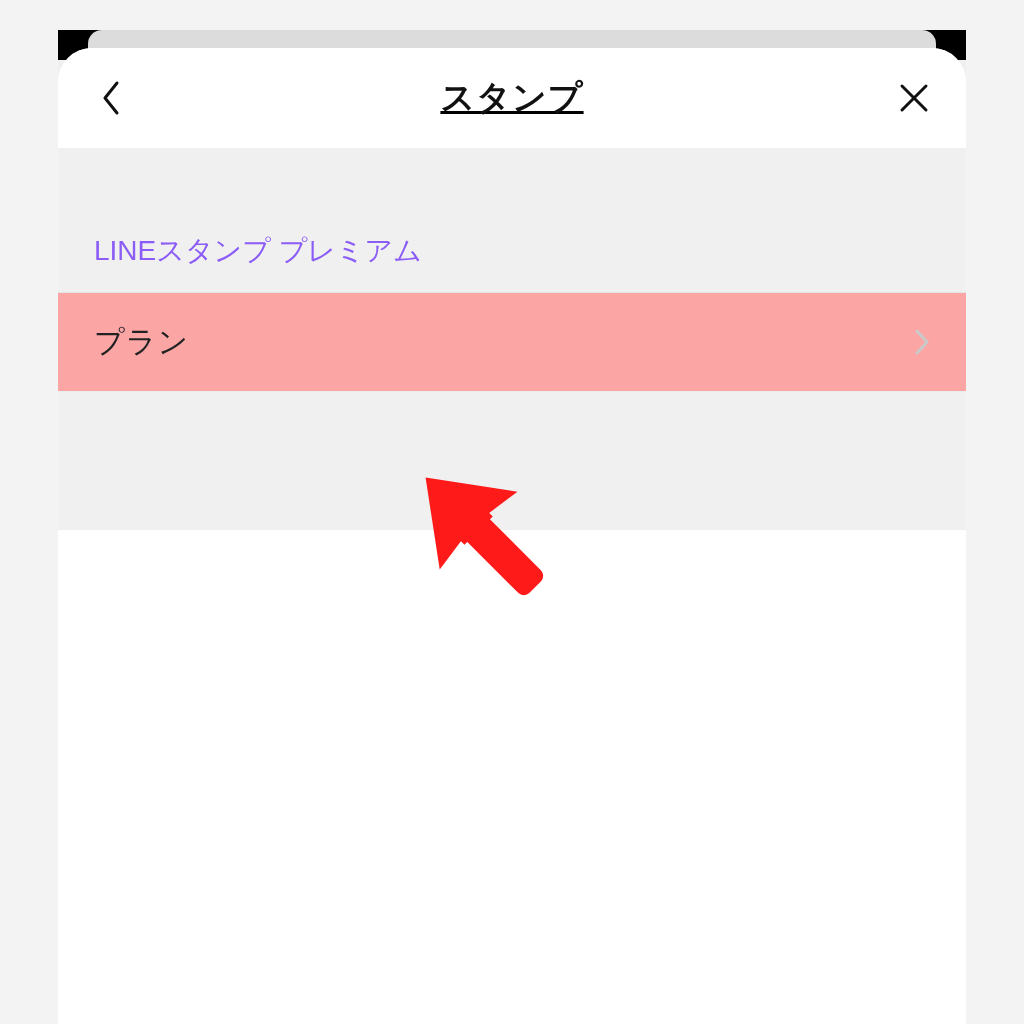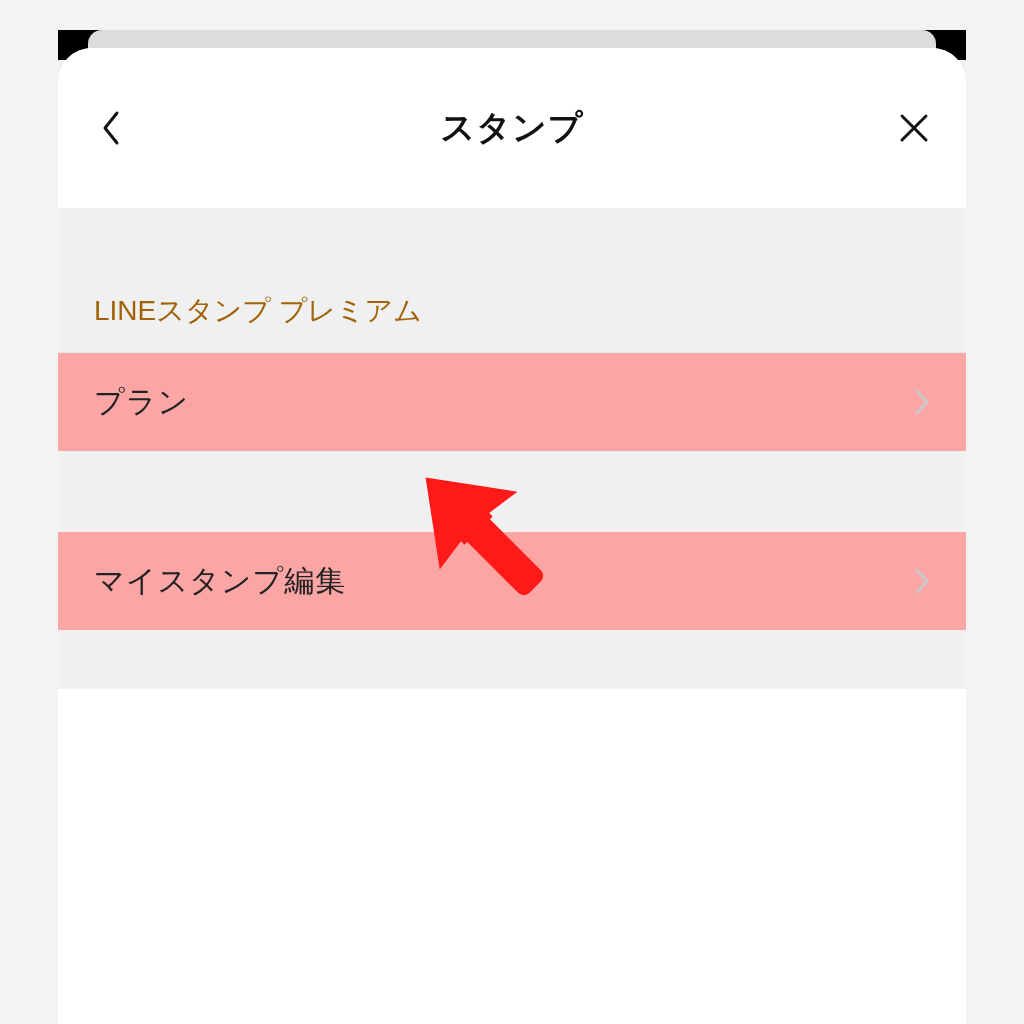--- a/index.html
+++ b/index.html
@@ -42,26 +42,27 @@
     top: 18px;
     left: 0;
     right: 0;
     bottom: 0;
     background: #fff;
     border-top-left-radius: 34px;
     border-top-right-radius: 34px;
     overflow: hidden;
   }
   .header {
-    height: 160px;
+    height: 100px;
     background: #fff;
     display: flex;
     align-items: center;
     justify-content: center;
     position: relative;
+    text-decoration: underline;
   }
   .header-title {
     font-size: 34px;
     font-weight: 700;
     color: #111;
     letter-spacing: 1px;
   }
   .back-btn {
     position: absolute;
     left: 30px;
@@ -93,21 +94,21 @@
     height: 58px;
     background: #f0f0f0;
   }
   .gap2 {
     height: 80px;
     background: #f0f0f0;
   }
   .section-header {
     padding: 26px 36px 22px 36px;
     font-size: 28px;
-    color: #a16207;
+    color: #8b5cf6;
     background: #f0f0f0;
     border-bottom: 1px solid #e6e6e6;
   }
   .row {
     background: #fca5a5;
     height: 98px;
     display: flex;
     align-items: center;
     justify-content: space-between;
     padding: 0 36px;
@@ -162,26 +163,20 @@
       <div class="row">
         <span class="row-label">プラン</span>
         <svg class="chevron" width="16" height="28" viewBox="0 0 16 28">
           <polyline points="3,3 13,14 3,25" fill="none" stroke="#c9c9c9" stroke-width="3" stroke-linecap="round" stroke-linejoin="round"></polyline>
         </svg>
       </div>
 
       <div class="gap2"></div>
 
 
-      <div class="row">
-        <span class="row-label">マイスタンプ編集</span>
-        <svg class="chevron" width="16" height="28" viewBox="0 0 16 28">
-          <polyline points="3,3 13,14 3,25" fill="none" stroke="#c9c9c9" stroke-width="3" stroke-linecap="round" stroke-linejoin="round"></polyline>
-        </svg>
-      </div>
 
 
 
       <div class="gap"></div>
     </div>
 
   </div>
 
   <svg class="arrow-annotation" width="220" height="200" viewBox="0 0 220 200">
     <g transform="translate(110,90) rotate(135)">

